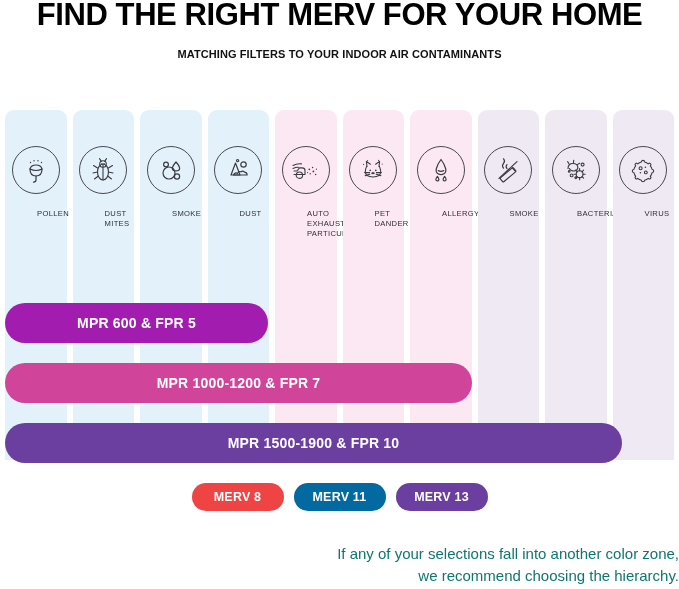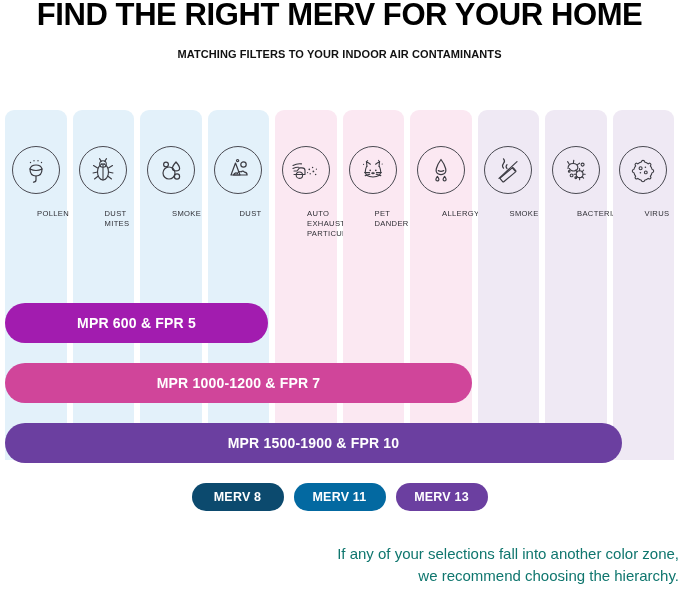--- a/index.html
+++ b/index.html
@@ -139,21 +139,21 @@
     display: flex;
     align-items: center;
     justify-content: center;
     color: #ffffff;
     font-size: 12.5px;
     font-weight: 700;
     letter-spacing: 0.2px;
     padding: 0 14px;
     box-sizing: border-box;
   }
-  .pill-blue   { background: #0c4a6e; }
+  .pill-blue   { background: #ef4444; }
   .pill-pink   { background: #0369a1; }
   .pill-purple { background: #6b3fa0; }
 
   
   .footnote {
     position: absolute;
     top: 543px;
     left: 0;
     width: 679px;
     text-align: right;

